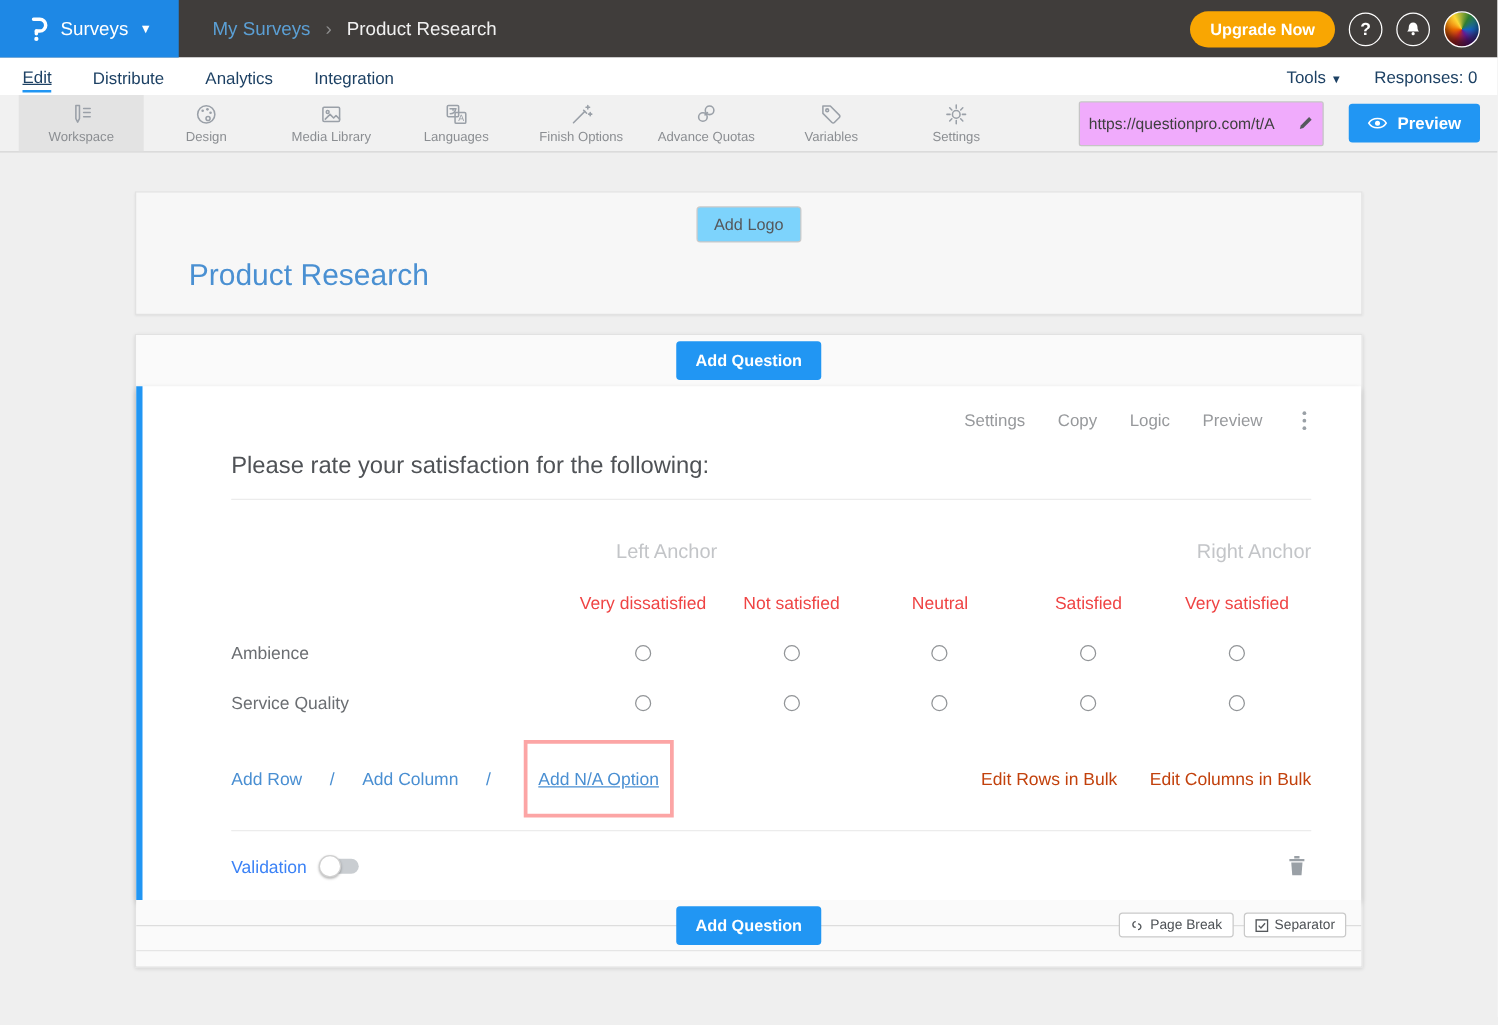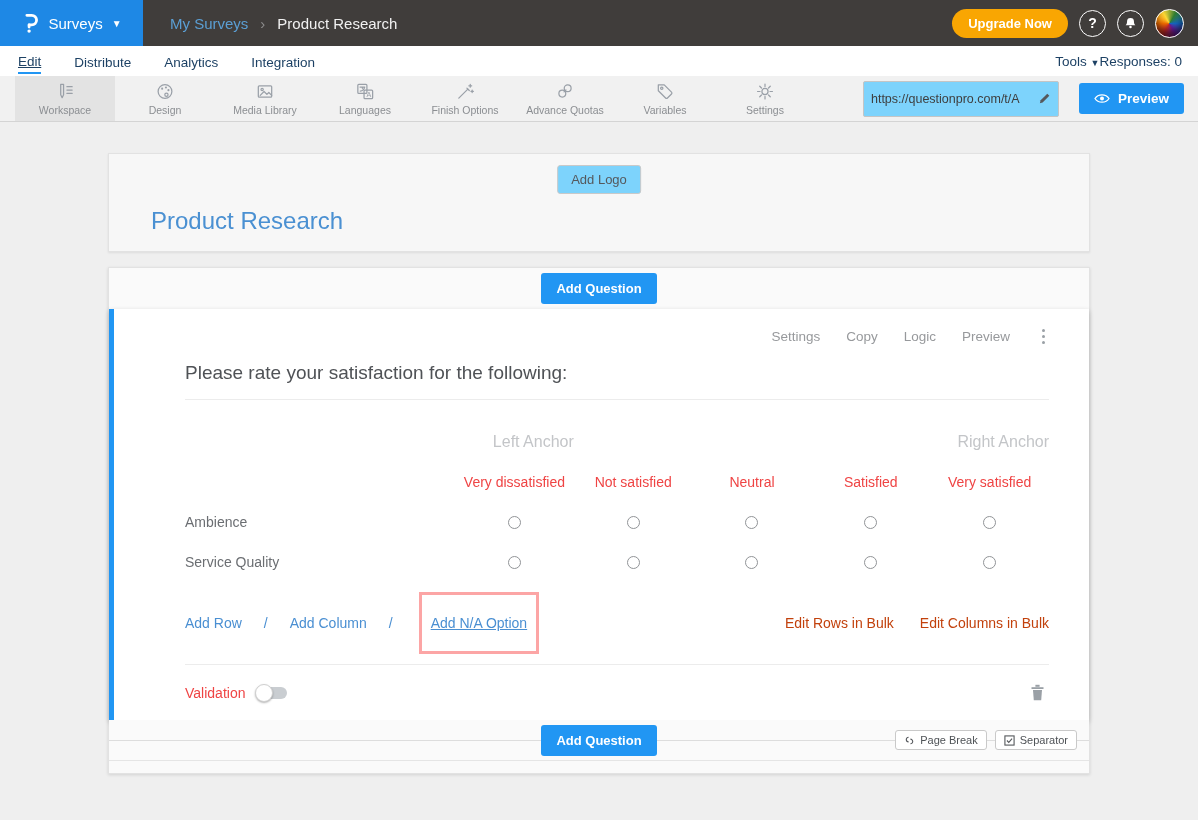--- a/index.html
+++ b/index.html
@@ -24,33 +24,33 @@
     display:flex; align-items:center; justify-content:center; cursor:pointer;
     font-weight:bold; font-size:14px; color:#fff; }
   .avatar { width:29px; height:29px; border:1.6px solid #fff; border-radius:50%;
     background:conic-gradient(from 210deg,#c62828,#ef6c00,#fdd835,#2e7d32,#1565c0,#6a1b9a,#c62828);
     box-shadow:inset 0 -6px 6px rgba(0,0,0,.55); cursor:pointer; }
 
   
   .nav { height:30px; background:#fff; display:flex; align-items:center; padding:0 16px 0 18px; }
   .nav-tab { font-size:13.5px; color:#1d4164; margin-right:33px; cursor:pointer; padding:5px 0 3px; }
   .nav-tab.active { border-bottom:2px solid #2196f3; text-decoration:underline; }
-  .nav-right { margin-left:auto; display:flex; align-items:center; font-size:13.5px; color:#1d4164; }
+  .nav-right { margin-left:auto; display:flex; align-items:center; gap:26px; font-size:13.5px; color:#1d4164; }
   .tools-link { cursor:pointer; }
   .responses-link { cursor:pointer; }
 
   
   .toolbar { height:46px; background:#f1f1f1; border-bottom:1px solid #d4d4d4;
     display:flex; align-items:stretch; padding-left:15px; }
   .tool-item { width:100px; display:flex; flex-direction:column; align-items:center;
     justify-content:center; gap:2px; color:#8b8e92; font-size:10.5px; cursor:pointer; }
   .tool-item.active { background:#e3e3e3; }
   .ticon { stroke:#9aa0a8; fill:none; stroke-width:1.3; stroke-linecap:round; stroke-linejoin:round; }
   .toolbar-right { margin-left:auto; display:flex; align-items:center; gap:20px; padding-right:14px; }
-  .url-box { display:flex; align-items:center; width:196px; height:36px; background:#7dd3fc;
+  .url-box { display:flex; align-items:center; width:196px; height:36px; background:#f0abfc;
     border:1px solid #c5c5c5; border-radius:2px; padding:0 7px; }
   .url-input { border:none; outline:none; flex:1; font-size:12.5px; color:#3e3e3e; min-width:0;
     font-family:"Liberation Sans", sans-serif; background:transparent; }
   .preview-btn { height:31px; background:#2196f3; color:#fff; border:none; border-radius:3px;
     display:flex; align-items:center; gap:8px; font-size:13.5px; font-weight:bold;
     padding:0 15px; cursor:pointer; }
 
   
   .content { padding-top:31px; }
   .container { width:982px; margin:0 auto; }
@@ -91,21 +91,21 @@
   .radio { width:13px; height:13px; border:1px solid #919497; border-radius:50%; background:#fff; cursor:pointer; }
   .links-row { display:flex; align-items:center; margin-top:10px; min-height:44px; font-size:14px; }
   .left-links { display:flex; align-items:center; color:#4a8fd2; gap:22px; }
   .blue-link { color:#4a8fd2; cursor:pointer; }
   .na-wrap { border:3px solid #fca5a5; padding:20px 9px; margin-left:4px; }
   .na-link { color:#4a8fd2; text-decoration:underline; cursor:pointer; }
   .right-links { margin-left:auto; display:flex; gap:26px; color:#c2410c; }
   .bulk-link { cursor:pointer; }
   .validation-row { border-top:1px solid #ececec; margin-top:10px; height:56px;
     display:flex; align-items:center; }
-  .validation-label { font-size:14px; color:#ef4444; }
+  .validation-label { font-size:14px; color:#3b82f6; }
   .toggle { width:30px; height:12px; background:#c9cdd1; border-radius:6px; margin-left:12px;
     position:relative; cursor:pointer; }
   .toggle-knob { position:absolute; left:-2px; top:-3px; width:18px; height:18px; border-radius:50%;
     background:#fff; border:1px solid #d0d0d0; box-shadow:0 1px 2px rgba(0,0,0,.3); }
   .trash-btn { margin-left:auto; cursor:pointer; display:flex; padding:4px; }
 
   
   .block-footer { position:relative; height:40px; background:#fafafa;
     display:flex; align-items:center; justify-content:center; }
   .footer-line { position:absolute; left:0; right:0; top:50%; border-top:1px solid #ddd; }

